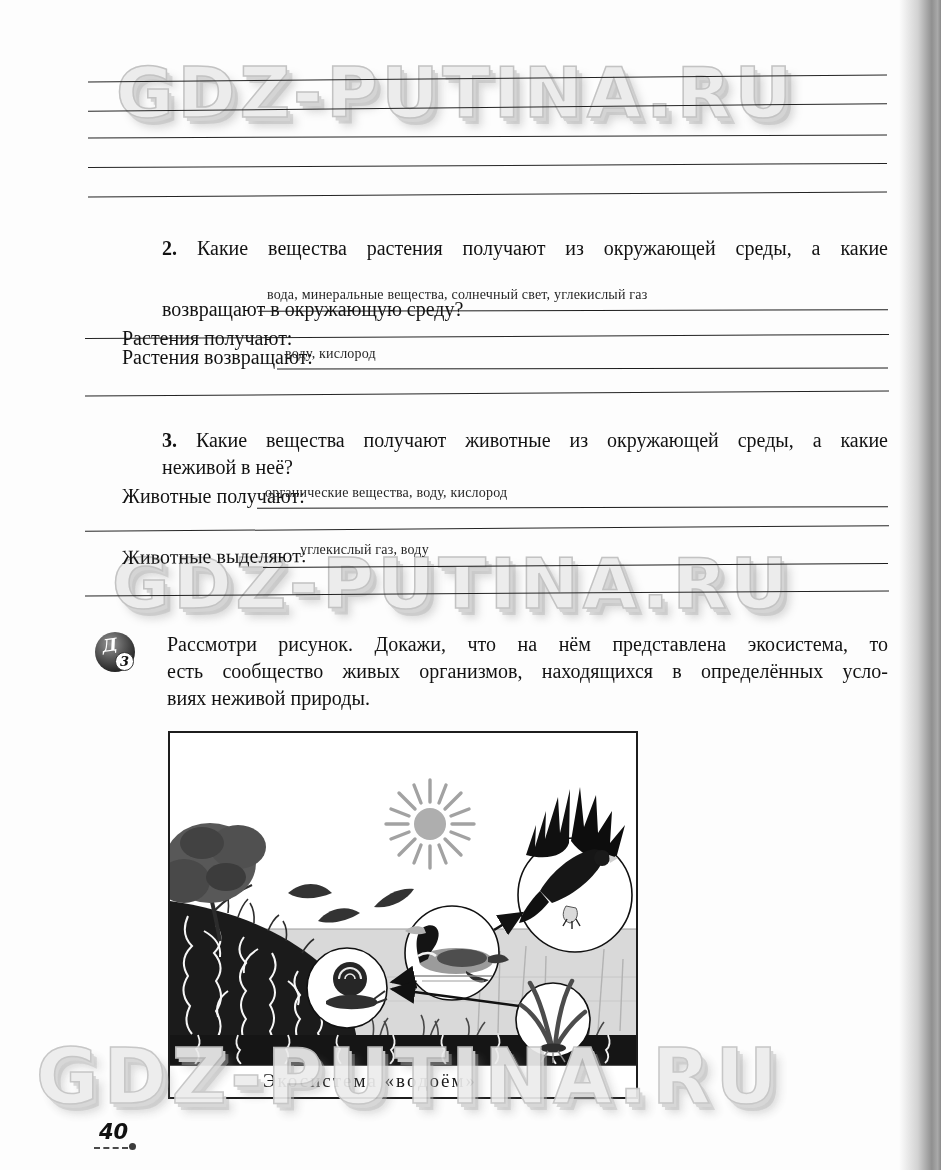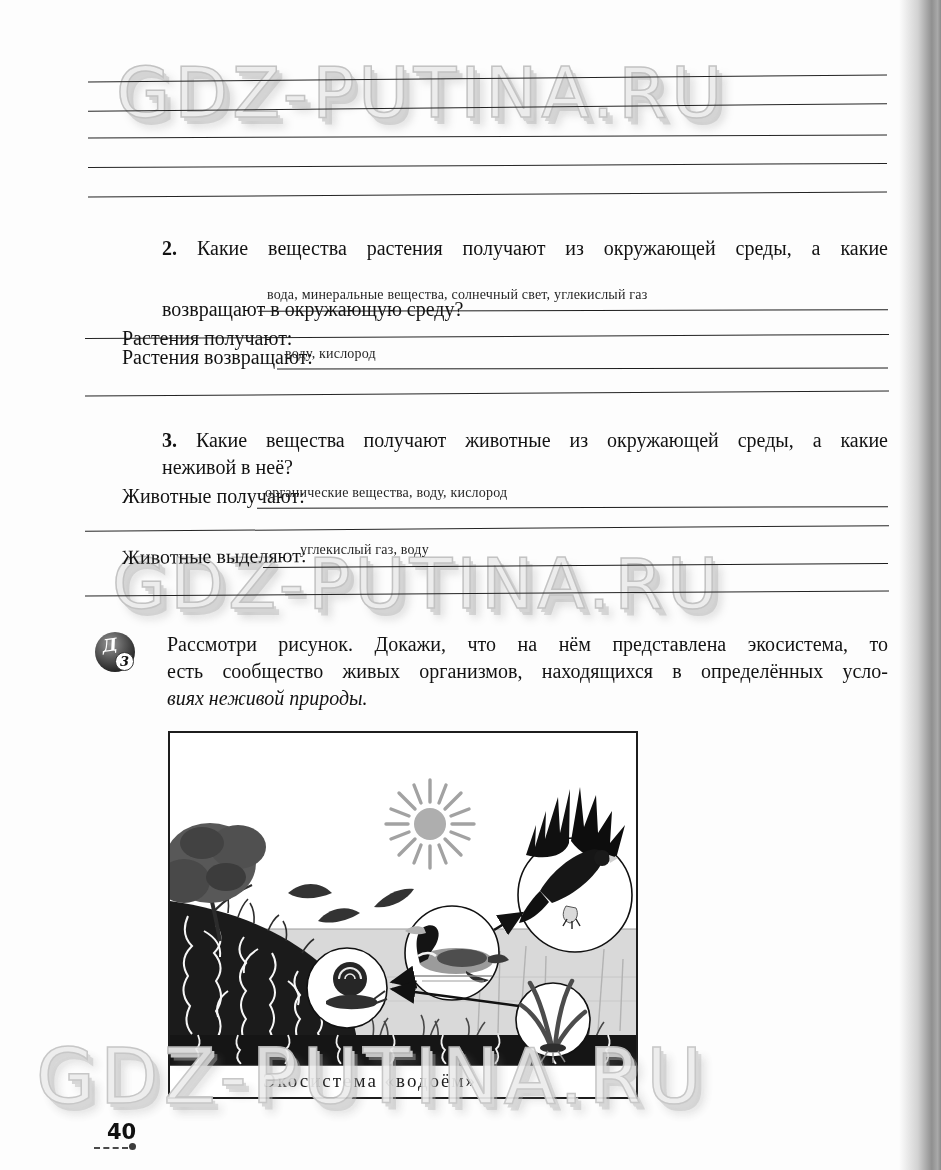--- a/index.html
+++ b/index.html
@@ -3,21 +3,21 @@
 <meta charset="utf-8">
 <style>
   html,body{margin:0;padding:0;}
   .page{position:relative;width:941px;height:1170px;background:#fdfdfd;overflow:hidden;
         font-family:"Liberation Serif", serif;color:#141414;}
   
   .scan-edge{position:absolute;top:0;right:0;width:42px;height:1170px;z-index:10;
     background:linear-gradient(to right, rgba(255,255,255,0) 0%, #d2d2d2 45%, #909090 78%, #a9a9a9 92%, #8a8a8a 100%);}
   
   .wm{position:absolute;z-index:1;white-space:nowrap;user-select:none;
-      font-family:"DejaVu Sans", sans-serif;font-weight:400;
+      font-family:"DejaVu Sans", sans-serif;font-weight:700;
       color:#ececec;-webkit-text-stroke:1.5px #c3c3c3;
       text-shadow:3px 4px 0 #d4d4d4, 6px 7px 0 rgba(180,180,180,.45), 9px 10px 8px rgba(130,130,130,.30);}
   .wm1{left:116px;top:52px;font-size:70px;letter-spacing:4px;}
   .wm2{left:112px;top:543px;font-size:70px;letter-spacing:4px;}
   .wm3{left:36px;top:1032px;font-size:76px;letter-spacing:5px;z-index:6;opacity:.92;}
   
   .rule{position:absolute;height:0;border-top:1.7px solid #242424;z-index:4;}
   .ansline{position:absolute;height:0;border-top:1.7px solid #1d1d1d;z-index:4;}
   
   .qline{position:absolute;left:162px;width:726px;font-size:20px;line-height:27px;
@@ -36,22 +36,22 @@
     font-style:italic;font-weight:bold;font-size:17px;transform:rotate(-8deg);}
   .task-ball .g-bot{position:absolute;right:1px;bottom:1px;width:17px;height:17px;border-radius:50%;
     background:#fff;border:1px solid #333;color:#111;font-family:"DejaVu Serif",serif;font-style:italic;
     font-weight:bold;font-size:13px;line-height:17px;text-align:center;}
   
   .figure{position:absolute;left:168px;top:731px;width:470px;height:368px;z-index:2;}
   .figure svg{display:block;}
   .caption{position:absolute;left:168px;top:1070px;width:404px;text-align:center;z-index:5;
            font-size:19px;letter-spacing:2px;color:#1b1b1b;}
   
-  .pageno{position:absolute;left:107px;top:1120px;font-family:"DejaVu Sans",sans-serif;
-          font-weight:bold;font-size:21px;z-index:5;color:#111;}
+  .pageno{position:absolute;left:99px;top:1120px;font-family:"DejaVu Sans",sans-serif;
+          font-weight:bold;font-size:21px;z-index:5;color:#111;font-style:italic;}
   .pageno-line{position:absolute;left:94px;top:1147px;width:34px;border-top:2px dashed #4a4a4a;z-index:5;}
   .pageno-dot{position:absolute;left:129px;top:1143px;width:7px;height:7px;border-radius:50%;
               background:#3c3c3c;z-index:5;}
 </style>
 </head>
 <body>
 
 <div class="page">
 
   <div class="wm wm1">GDZ-PUTINA.RU</div>
@@ -99,21 +99,21 @@
   <div class="ansline" style="left:263px;top:565px;width:625px;transform:rotate(-0.35deg);"></div>
 
   <div class="rule" style="left:85px;top:593px;width:804px;transform:rotate(-0.35deg);"></div>
 
   <div class="task-ball">
     <span class="g-top">Д</span>
     <span class="g-bot">3</span>
   </div>
   <div class="taskline" style="top:631px;">Рассмотри рисунок. Докажи, что на нём представлена экосистема, то</div>
   <div class="taskline" style="top:658px;">есть сообщество живых организмов, находящихся в определённых усло-</div>
-  <div class="taskline lastline" style="top:685px;font-style:italic;">виях неживой природы.</div>
+  <div class="taskline lastline" style="top:685px;">виях неживой природы.</div>
 
   <div class="figure">
     <svg width="470" height="368" viewBox="0 0 470 368" xmlns="http://www.w3.org/2000/svg">
       <defs>
         <marker id="ah" markerWidth="11" markerHeight="9" refX="9" refY="4.5" orient="auto">
           <path d="M0,0 L10,4.5 L0,9 z" fill="#111"></path>
         </marker>
       </defs>
 
       <rect x="2" y="2" width="466" height="364" fill="#ffffff"></rect>

